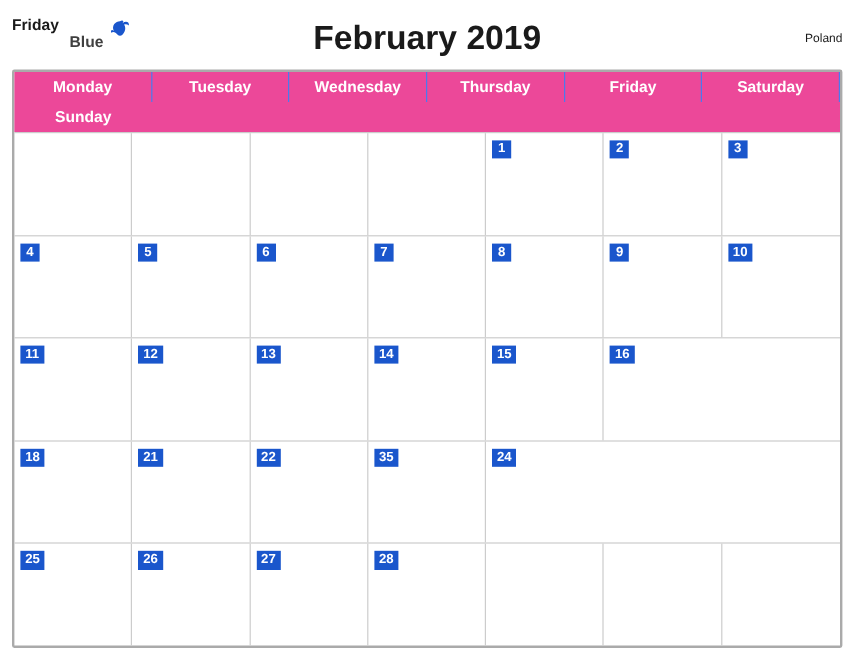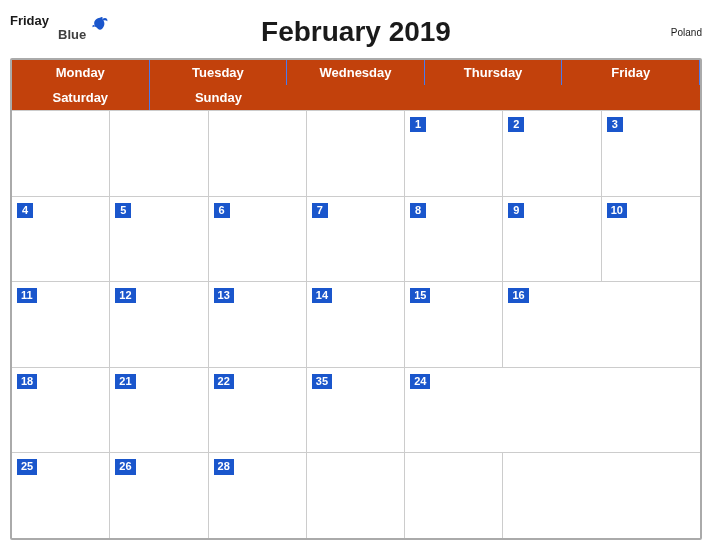--- a/index.html
+++ b/index.html
@@ -73,22 +73,22 @@
     .calendar {
       flex: 1;
       display: flex;
       flex-direction: column;
       border: 1px solid #ccc;
       margin-top: 6px;
     }
 
     .day-headers {
       display: grid;
-      grid-template-columns: repeat(5, 1fr);
-      background: #c2410c;
+      grid-template-columns: repeat(6, 1fr);
+      background: #ec4899;
     }
 
     .day-header {
       color: white;
       text-align: center;
       font-size: 13px;
       font-weight: bold;
       padding: 5px 2px;
       border-right: 1px solid #4a7aee;
     }
@@ -190,20 +190,21 @@
       <div class="week-row">
         <div class="day-cell"><div class="day-number">18</div></div>
         <div class="day-cell"><div class="day-number">21</div></div>
         <div class="day-cell"><div class="day-number">22</div></div>
         <div class="day-cell"><div class="day-number">35</div></div>
         <div class="day-cell"><div class="day-number">24</div></div>
       </div>
       <div class="week-row">
         <div class="day-cell"><div class="day-number">25</div></div>
         <div class="day-cell"><div class="day-number">26</div></div>
+        <div class="day-cell"><div class="day-number">27</div></div>
         <div class="day-cell"><div class="day-number">28</div></div>
         <div class="day-cell empty"></div>
         <div class="day-cell empty"></div>
         <div class="day-cell empty"></div>
       </div>
     </div>
 </div>
 
 <style>
   .calendar {

